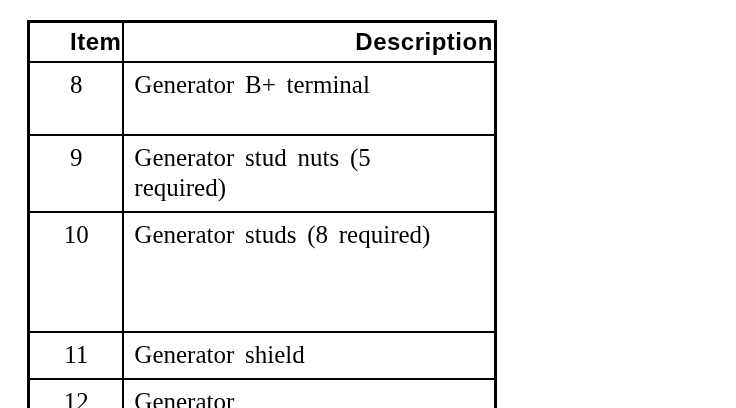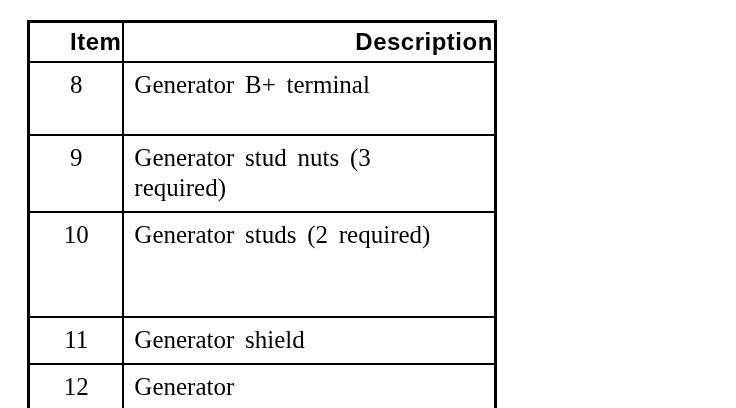--- a/index.html
+++ b/index.html
@@ -40,21 +40,21 @@
     vertical-align: middle;
     letter-spacing: 0.5px;
     padding-left: 40px;
   }
   th.item-header { text-align: center; }
   th.desc-header { text-align: right; padding-left: 10px; }
 
   
   .row-8  { height: 73px; }
   .row-9  { height: 72px; }
-  .row-10 { height: 105px; }
+  .row-10 { height: 120px; }
   .row-11 { height: 39px; }
   .row-12 { height: 41px; }
 
   .doc-table td {
     font-size: 25px;
     line-height: 30px;
     vertical-align: top;
   }
   td.item-cell {
     text-align: center;
@@ -81,26 +81,26 @@
       <th class="desc-header">Description</th>
     </tr>
   </thead>
   <tbody>
     <tr class="row-8">
       <td class="item-cell">8</td>
       <td class="desc-cell">Generator B+ terminal</td>
     </tr>
     <tr class="row-9">
       <td class="item-cell">9</td>
-      <td class="desc-cell">Generator stud nuts (3
+      <td class="desc-cell">Generator stud nuts (5
 required)</td>
     </tr>
     <tr class="row-10">
       <td class="item-cell">10</td>
-      <td class="desc-cell">Generator studs (2 required)</td>
+      <td class="desc-cell">Generator studs (8 required)</td>
     </tr>
     <tr class="row-11">
       <td class="item-cell">11</td>
       <td class="desc-cell">Generator shield</td>
     </tr>
     <tr class="row-12">
       <td class="item-cell">12</td>
       <td class="desc-cell">Generator</td>
     </tr>
   </tbody>

